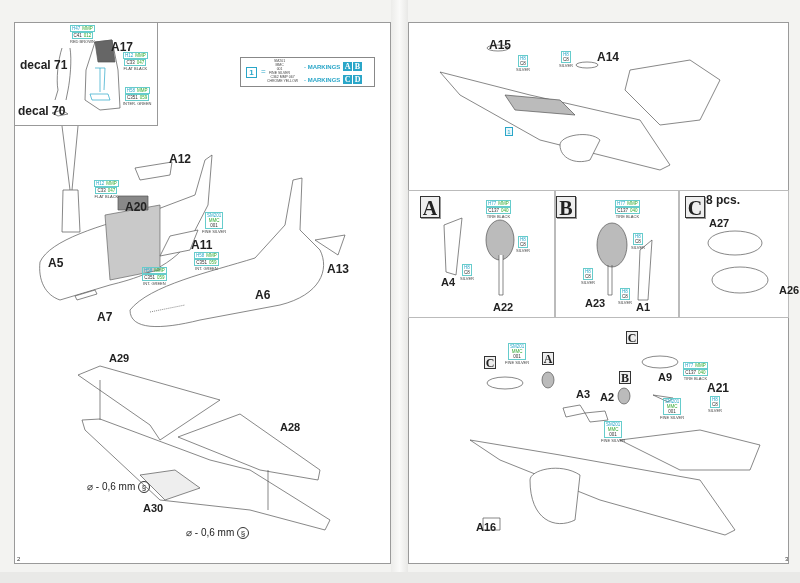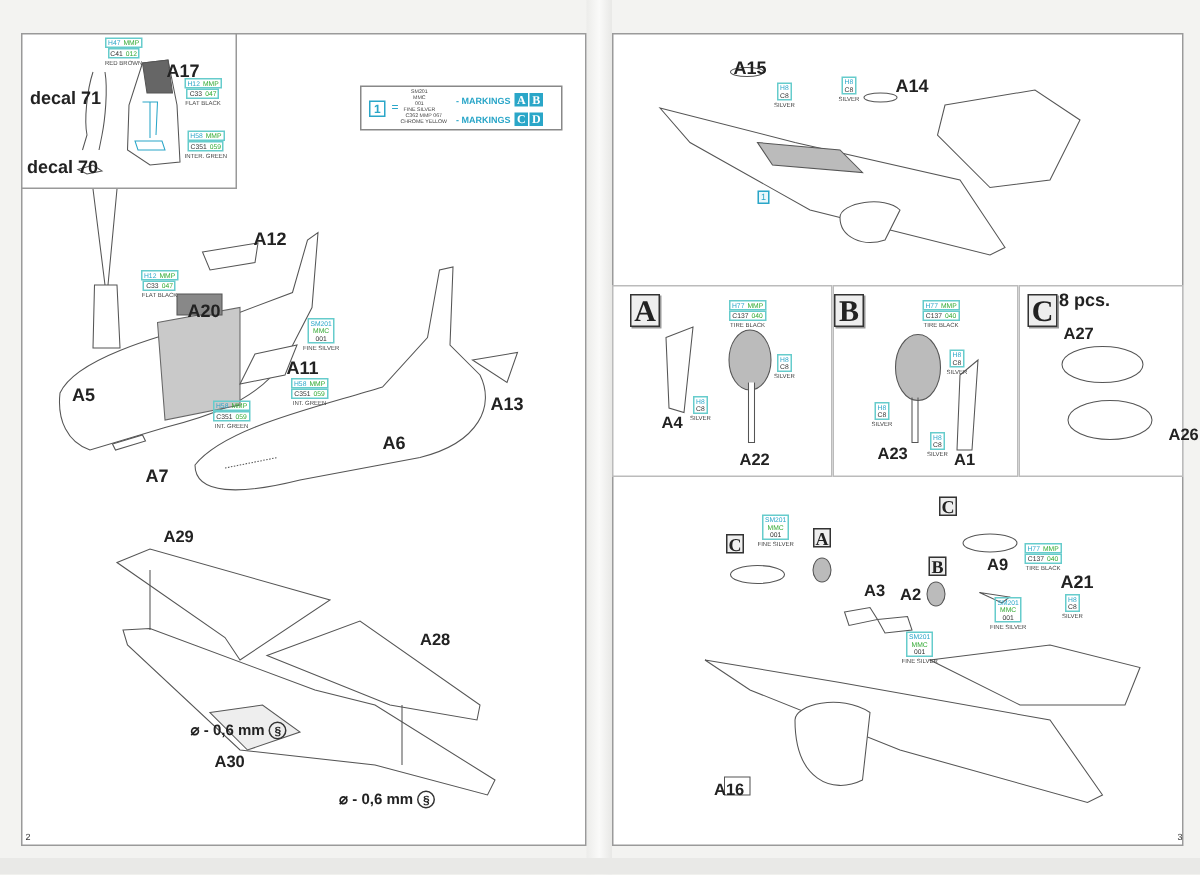--- a/index.html
+++ b/index.html
@@ -32,21 +32,21 @@
   .legend-box { position: absolute; left: 240px; top: 57px; width: 135px; height: 30px; border: 1px solid #888; background: #fff; }
   .legend-box .num1 { position: absolute; left: 5px; top: 9px; width: 11px; height: 11px; border: 1px solid #2aa6c8;
                       color: #2aa6c8; font-size: 8px; text-align: center; line-height: 10px; font-weight: bold; }
   .legend-box .eq { position: absolute; left: 20px; top: 9px; font-size: 8px; color: #2aa6c8; }
   .legend-box .mk { position: absolute; font-size: 6px; font-weight: bold; color: #2aa6c8; }
   .legend-box .mkbox { display: inline-block; width: 9px; height: 9px; background: #2aa6c8; color: #fff;
                        font-family: "Liberation Serif", serif; font-size: 8px; line-height: 9px; text-align: center; margin-left: 1px; }
   .legend-box .swatch { position: absolute; font-size: 3.5px; line-height: 4px; text-align: center; color: #444; }
   .ref1 { position: absolute; width: 8px; height: 9px; border: 1px solid #2aa6c8; color: #2aa6c8;
           font-size: 6px; text-align: center; line-height: 8px; background: #eaf7fb; }
-  .drill { position: absolute; font-weight: bold; font-size: 10px; white-space: nowrap; margin-left: 40px; }
+  .drill { position: absolute; font-weight: normal; font-size: 10px; white-space: nowrap; }
   .drill .circ { display: inline-block; width: 12px; height: 12px; border: 1px solid #333; border-radius: 50%;
                  font-size: 8px; line-height: 11px; text-align: center; vertical-align: middle; }
 </style>
 </head>
 <body>
 
 <div class="spine"></div>
 <div class="bottom-shadow"></div>
 <div class="page" id="page-left"></div>
 <div class="page" id="page-right"></div>

